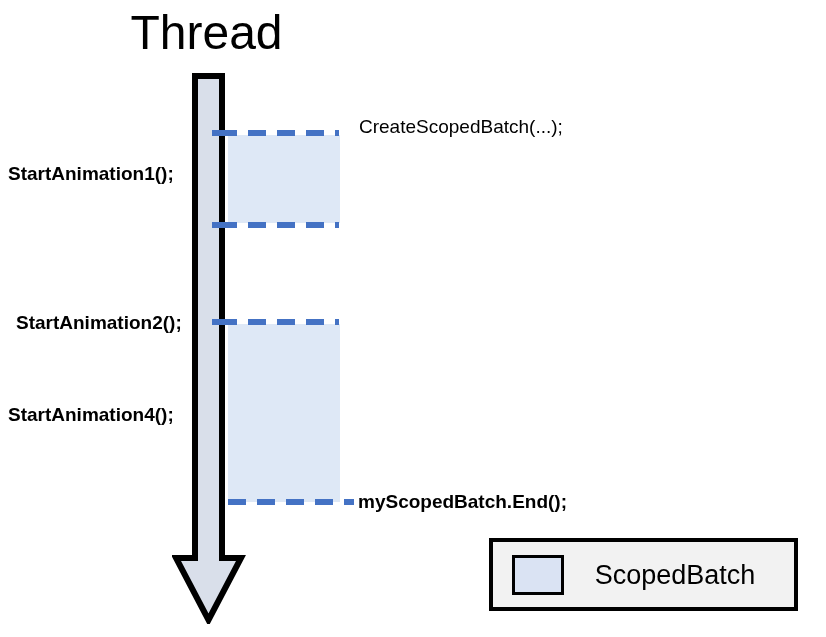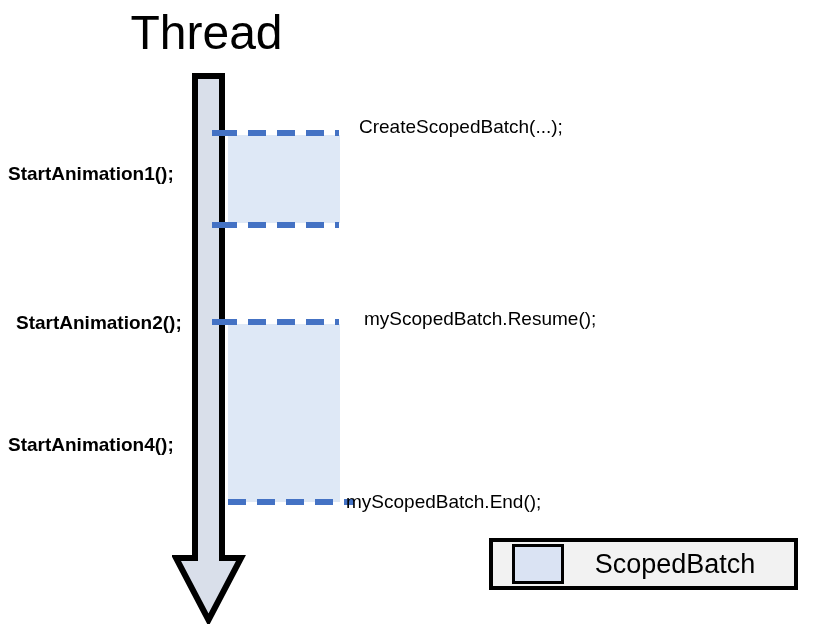--- a/index.html
+++ b/index.html
@@ -89,34 +89,34 @@
     line-height: 24px;
     color: #000000;
     white-space: nowrap;
   }
   .left-label  { text-align: left; font-weight: bold; }
   .right-label { text-align: left; }
 
   #label-start-1 { left: 8px;   top: 162px; }
   #label-start-2 { left: 16px;   top: 264px; margin-top: 47px; }
   #label-start-3 { left: 8px;   top: 351px; }
-  #label-start-4 { left: 8px;   top: 433px; }
+  #label-start-4 { left: 8px;   top: 403px; }
 
   #label-create  { left: 359px; top: 115px; }
   #label-suspend { left: 359px; top: 210px; }
   #label-resume  { left: 364px; top: 307px; }
-  #label-end     { left: 346px; top: 490px; }
+  #label-end     { left: 358px; top: 490px; font-weight: bold; }
 
   
   #legend {
     position: absolute;
     left: 489px;
     top: 538px;
     width: 309px;
-    height: 52px;
+    height: 73px;
     background: #f2f2f2;
     border: 4px solid #000000;
     box-sizing: border-box;
     display: flex;
     align-items: center;
   }
   #legend-swatch {
     width: 52px;
     height: 40px;
     margin-left: 19px;
@@ -157,21 +157,20 @@
   <div class="dash-stub" style="left:212px; top:130px;"></div>
   <div class="dash-stub" style="left:212px; top:222px;"></div>
   <div class="dash-stub" style="left:212px; top:319px;"></div>
   <div class="dash-stub" style="left:347px; top:499px;"></div>
 
   <div class="code-label left-label" id="label-start-1">StartAnimation1();</div>
   <div class="code-label left-label" id="label-start-2">StartAnimation2();</div>
   <div class="code-label left-label" id="label-start-4">StartAnimation4();</div>
 
   <div class="code-label right-label" id="label-create">CreateScopedBatch(...);</div>
-  <div class="code-label right-label" id="label-resume">myScopedBatch.Resume();</div>
   <div class="code-label right-label" id="label-end">myScopedBatch.End();</div>
 
   <div id="legend">
     <div id="legend-swatch"></div>
     <div id="legend-label">ScopedBatch</div>
   </div>
 
 </div>
 
 </body></html>

